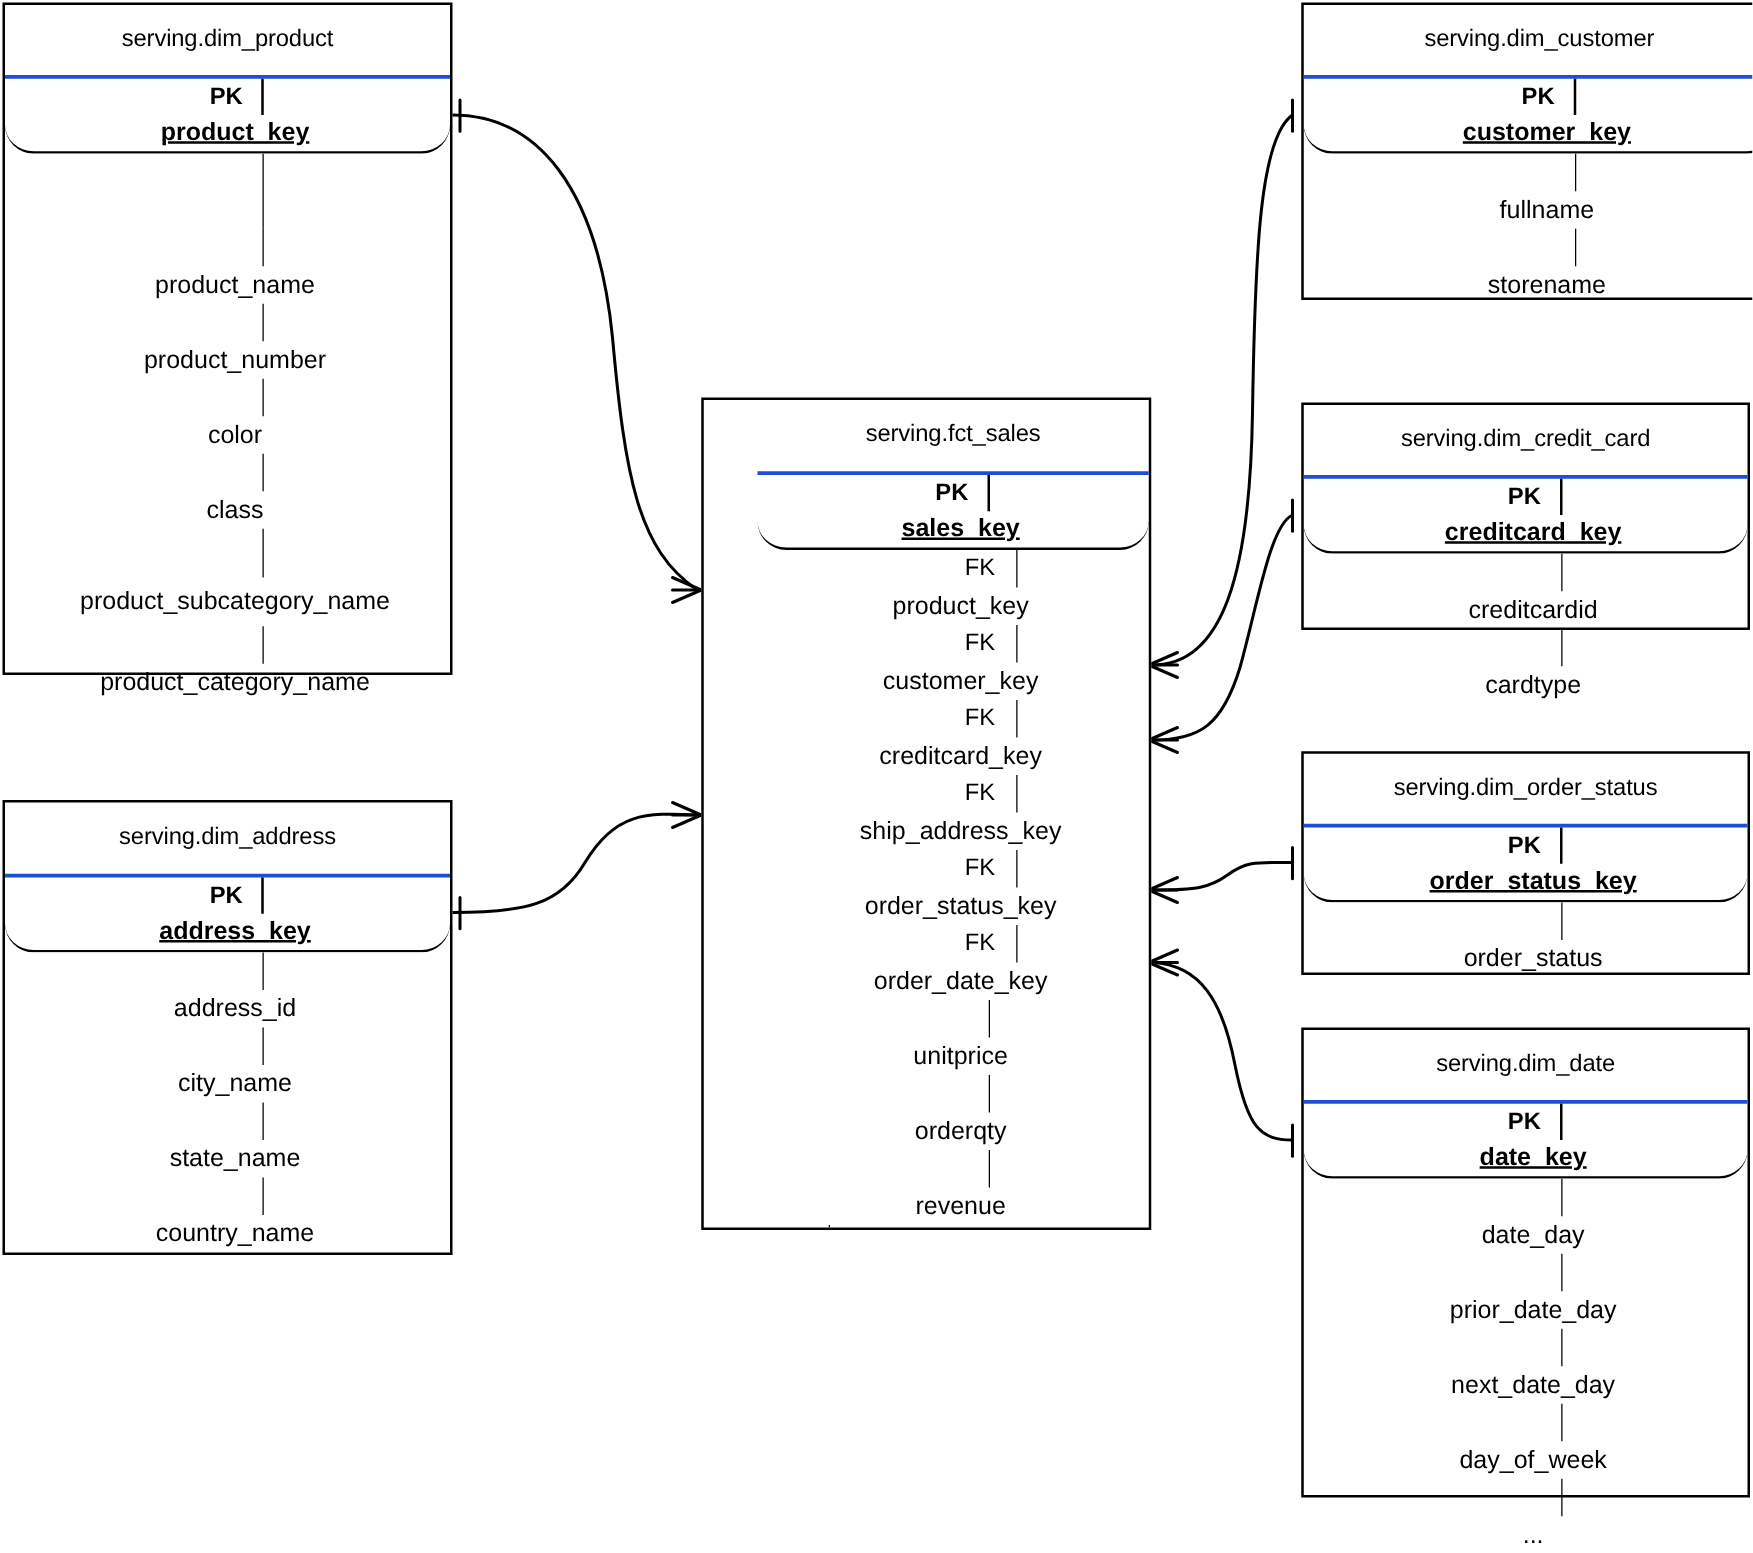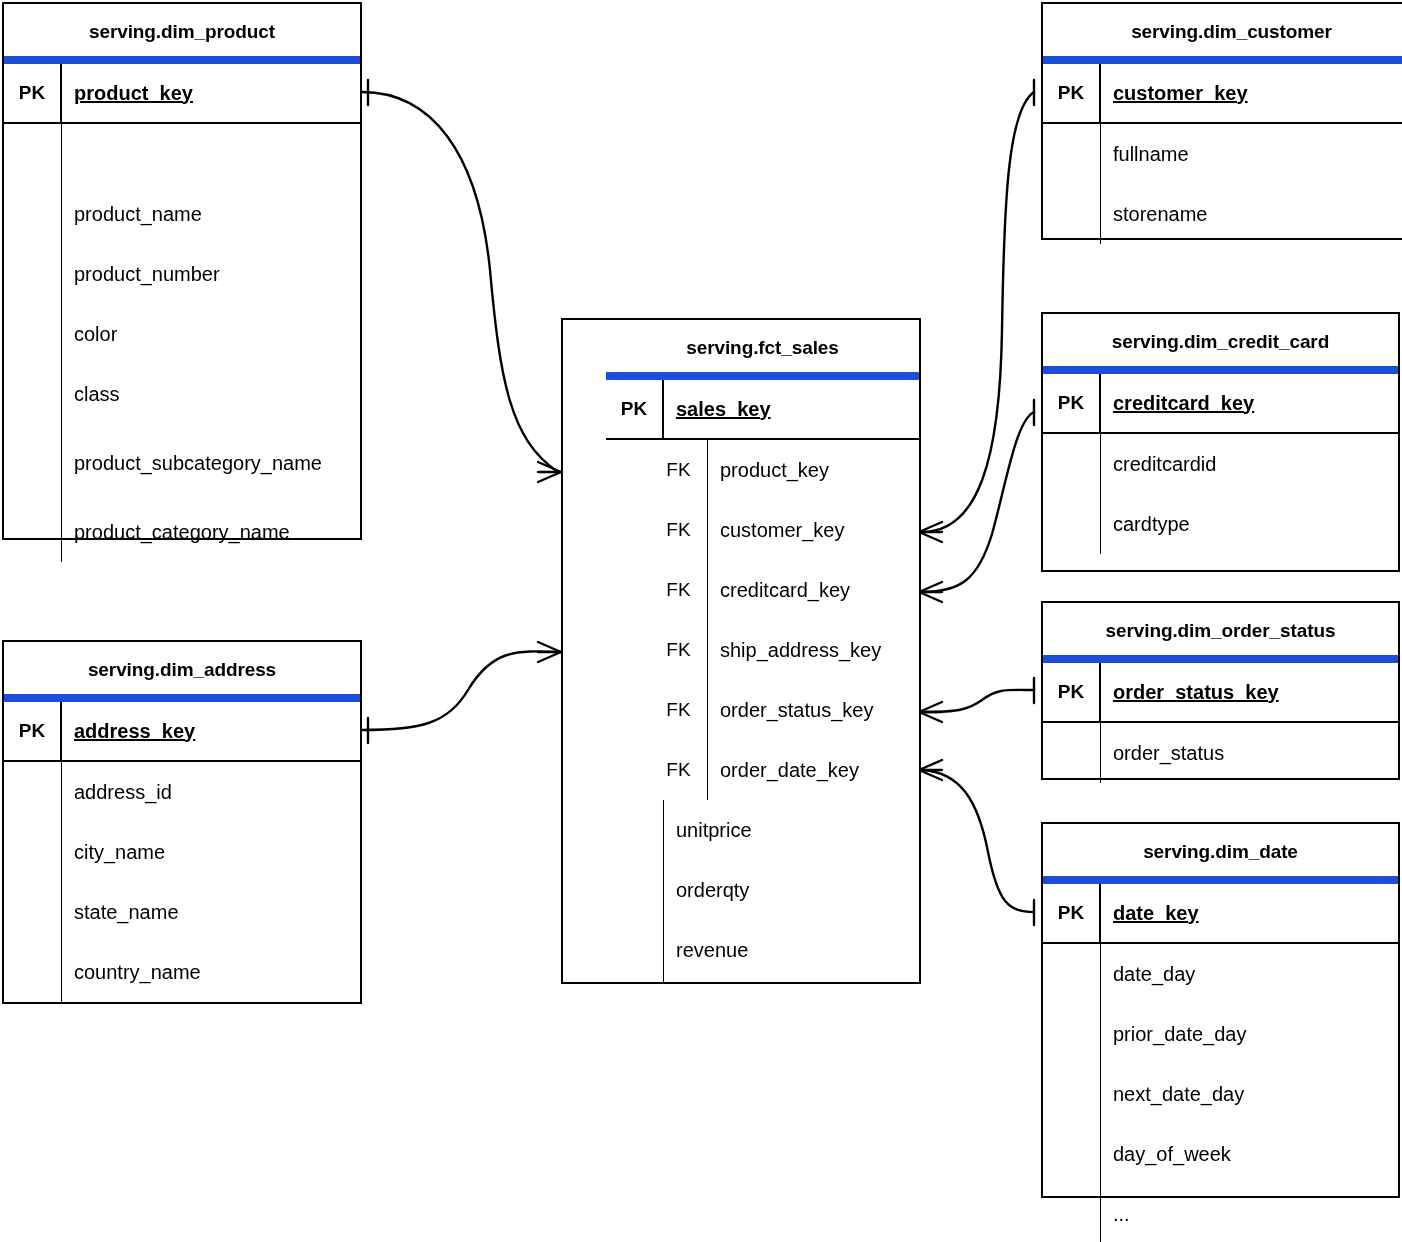--- a/index.html
+++ b/index.html
@@ -32,37 +32,38 @@
     border: 2px solid #000000;
     background: #ffffff;
     display: flex;
     flex-direction: column;
   }
   .entity-title {
     box-sizing: border-box;
     height: 60px;
     line-height: 56px;
     text-align: center;
-    font-weight: bold;
+    font-weight: normal;
     font-size: 19px;
     letter-spacing: -0.1px;
-    border-bottom: 8px solid #1d4ed8;
+    border-bottom: 3px solid #1d4ed8;
     white-space: nowrap;
   }
   .rowgrid {
     display: flex;
     flex-direction: column;
     flex: 1 1 auto;
   }
   .erow {
     box-sizing: border-box;
     display: flex;
-    flex-direction: row;
+    flex-direction: column;
     height: 60px;
     align-items: center;
+    border-radius: 23px;
   }
   .erow.pkrow {
     border-bottom: 2px solid #000000;
   }
   .keycell {
     box-sizing: border-box;
     width: 58px;
     min-width: 58px;
     height: 100%;
     display: flex;
@@ -307,21 +308,21 @@
         <div class="keycell blank"></div>
         <div class="namecell">fullname</div>
       </div>
       <div class="erow">
         <div class="keycell blank"></div>
         <div class="namecell">storename</div>
       </div>
     </div>
   </div>
 
-  <div class="entity" style="left:1041px; top:312px; width:359px; height:260px;">
+  <div class="entity" style="left:1041px; top:322px; width:359px; height:182px;">
     <div class="entity-title">serving.dim_credit_card</div>
     <div class="rowgrid">
       <div class="erow pkrow">
         <div class="keycell">PK</div>
         <div class="namecell pk">creditcard_key</div>
       </div>
       <div class="erow">
         <div class="keycell blank"></div>
         <div class="namecell">creditcardid</div>
       </div>

